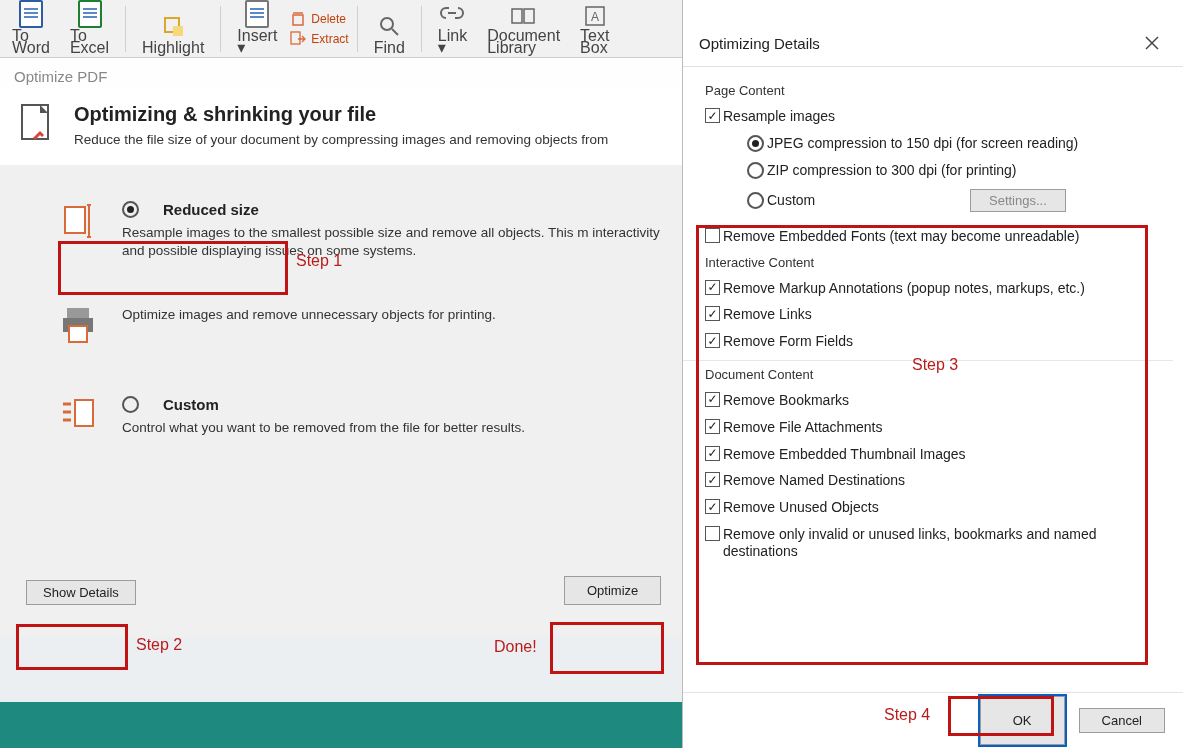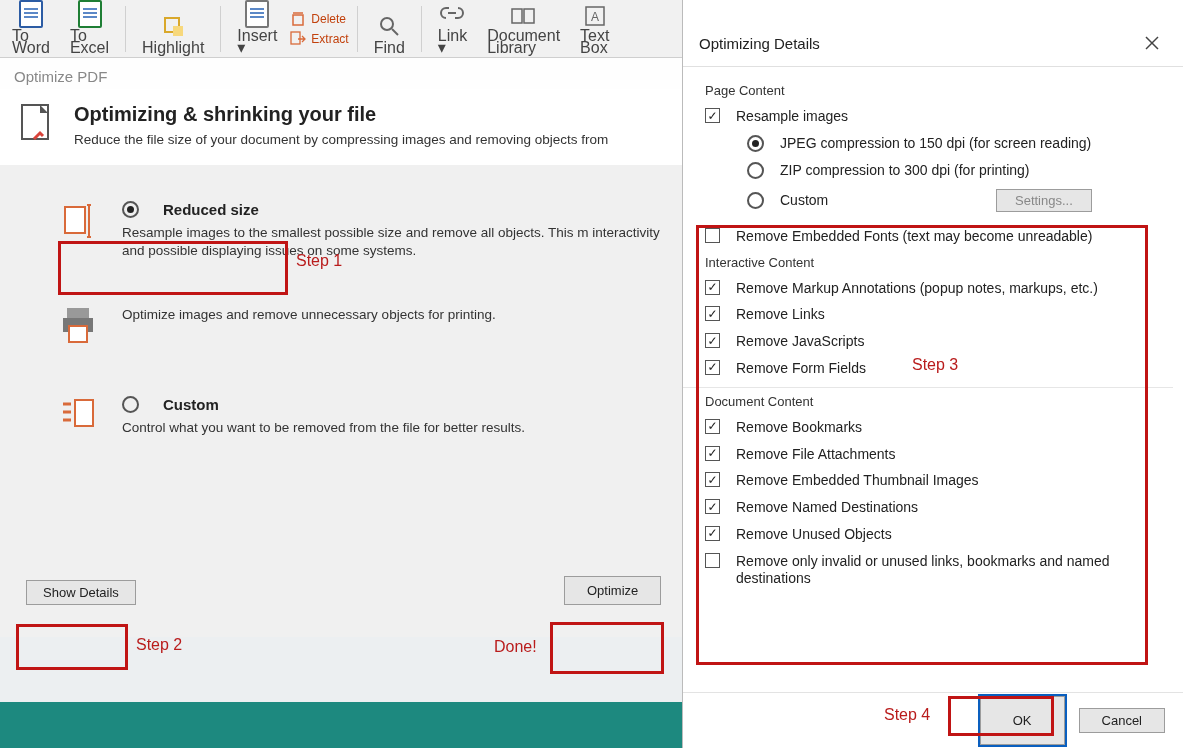--- a/index.html
+++ b/index.html
@@ -59,21 +59,21 @@
   .tealbar { position:absolute; left:0; bottom:0; width:682px; height:46px; background:#1d897f; }
   
   .dialog { position:absolute; left:682px; top:0; width:501px; height:748px;
             background:#fff; border-left:1px solid #bbb; }
   .dlg-title { display:flex; align-items:center; justify-content:space-between;
                padding:8px 16px; font-size:15px; color:#222;margin-top:20px; }
   .dlg-close { width:30px; height:30px; display:flex; align-items:center; justify-content:center;
                color:#444; font-size:14px; }
   .dlg-body { border-top:1px solid #e0e0e0; padding:10px 10px 0 22px; }
   .sect-title { font-size:13px; color:#333; margin:6px 0 10px; }
-  .opt-line { display:flex; align-items:flex-start; gap:16px; margin:4px 0 10px; font-size:14px; color:#222; }
+  .opt-line { display:flex; align-items:flex-start; gap:3px; margin:4px 0 10px; font-size:14px; color:#222; }
   .opt-line.sub { margin-left:22px;padding-left:20px; }
   .opt-line .txt { flex:1; line-height:1.2; }
   .sep-line { border-top:1px solid #e6e6e6; margin:10px 0 6px -22px; }
   .dlg-footer { position:absolute; left:0; right:0; bottom:0; height:56px; border-top:1px solid #e3e3e3;
                 display:flex; align-items:center; justify-content:flex-end; gap:12px; padding:0 18px; }
   .ok-outline { border:2px solid #0a5fbf; display:inline-block; }
   
   .ic-doc { width:24px; height:28px; border:2px solid #5b88c7; border-radius:2px; position:relative; background:#fff;}
   .ic-doc::after { content:""; position:absolute; left:3px; right:3px; top:6px; height:2px; background:#5b88c7;
                    box-shadow:0 4px 0 #5b88c7, 0 8px 0 #5b88c7; }
@@ -304,24 +304,20 @@
     <div class="opt-line">
       <span class="cb sel"></span>
       <span class="txt">Remove Markup Annotations (popup notes, markups, etc.)</span>
     </div>
     <div class="opt-line">
       <span class="cb sel"></span>
       <span class="txt">Remove Links</span>
     </div>
     <div class="opt-line">
       <span class="cb sel"></span>
-      <span class="txt">Remove JavaScripts</span>
-    </div>
-    <div class="opt-line">
-      <span class="cb sel"></span>
       <span class="txt">Remove Form Fields</span>
     </div>
 
     <div class="sep-line"></div>
     <div class="sect-title">Document Content</div>
 
     <div class="opt-line">
       <span class="cb sel"></span>
       <span class="txt">Remove Bookmarks</span>
     </div>

